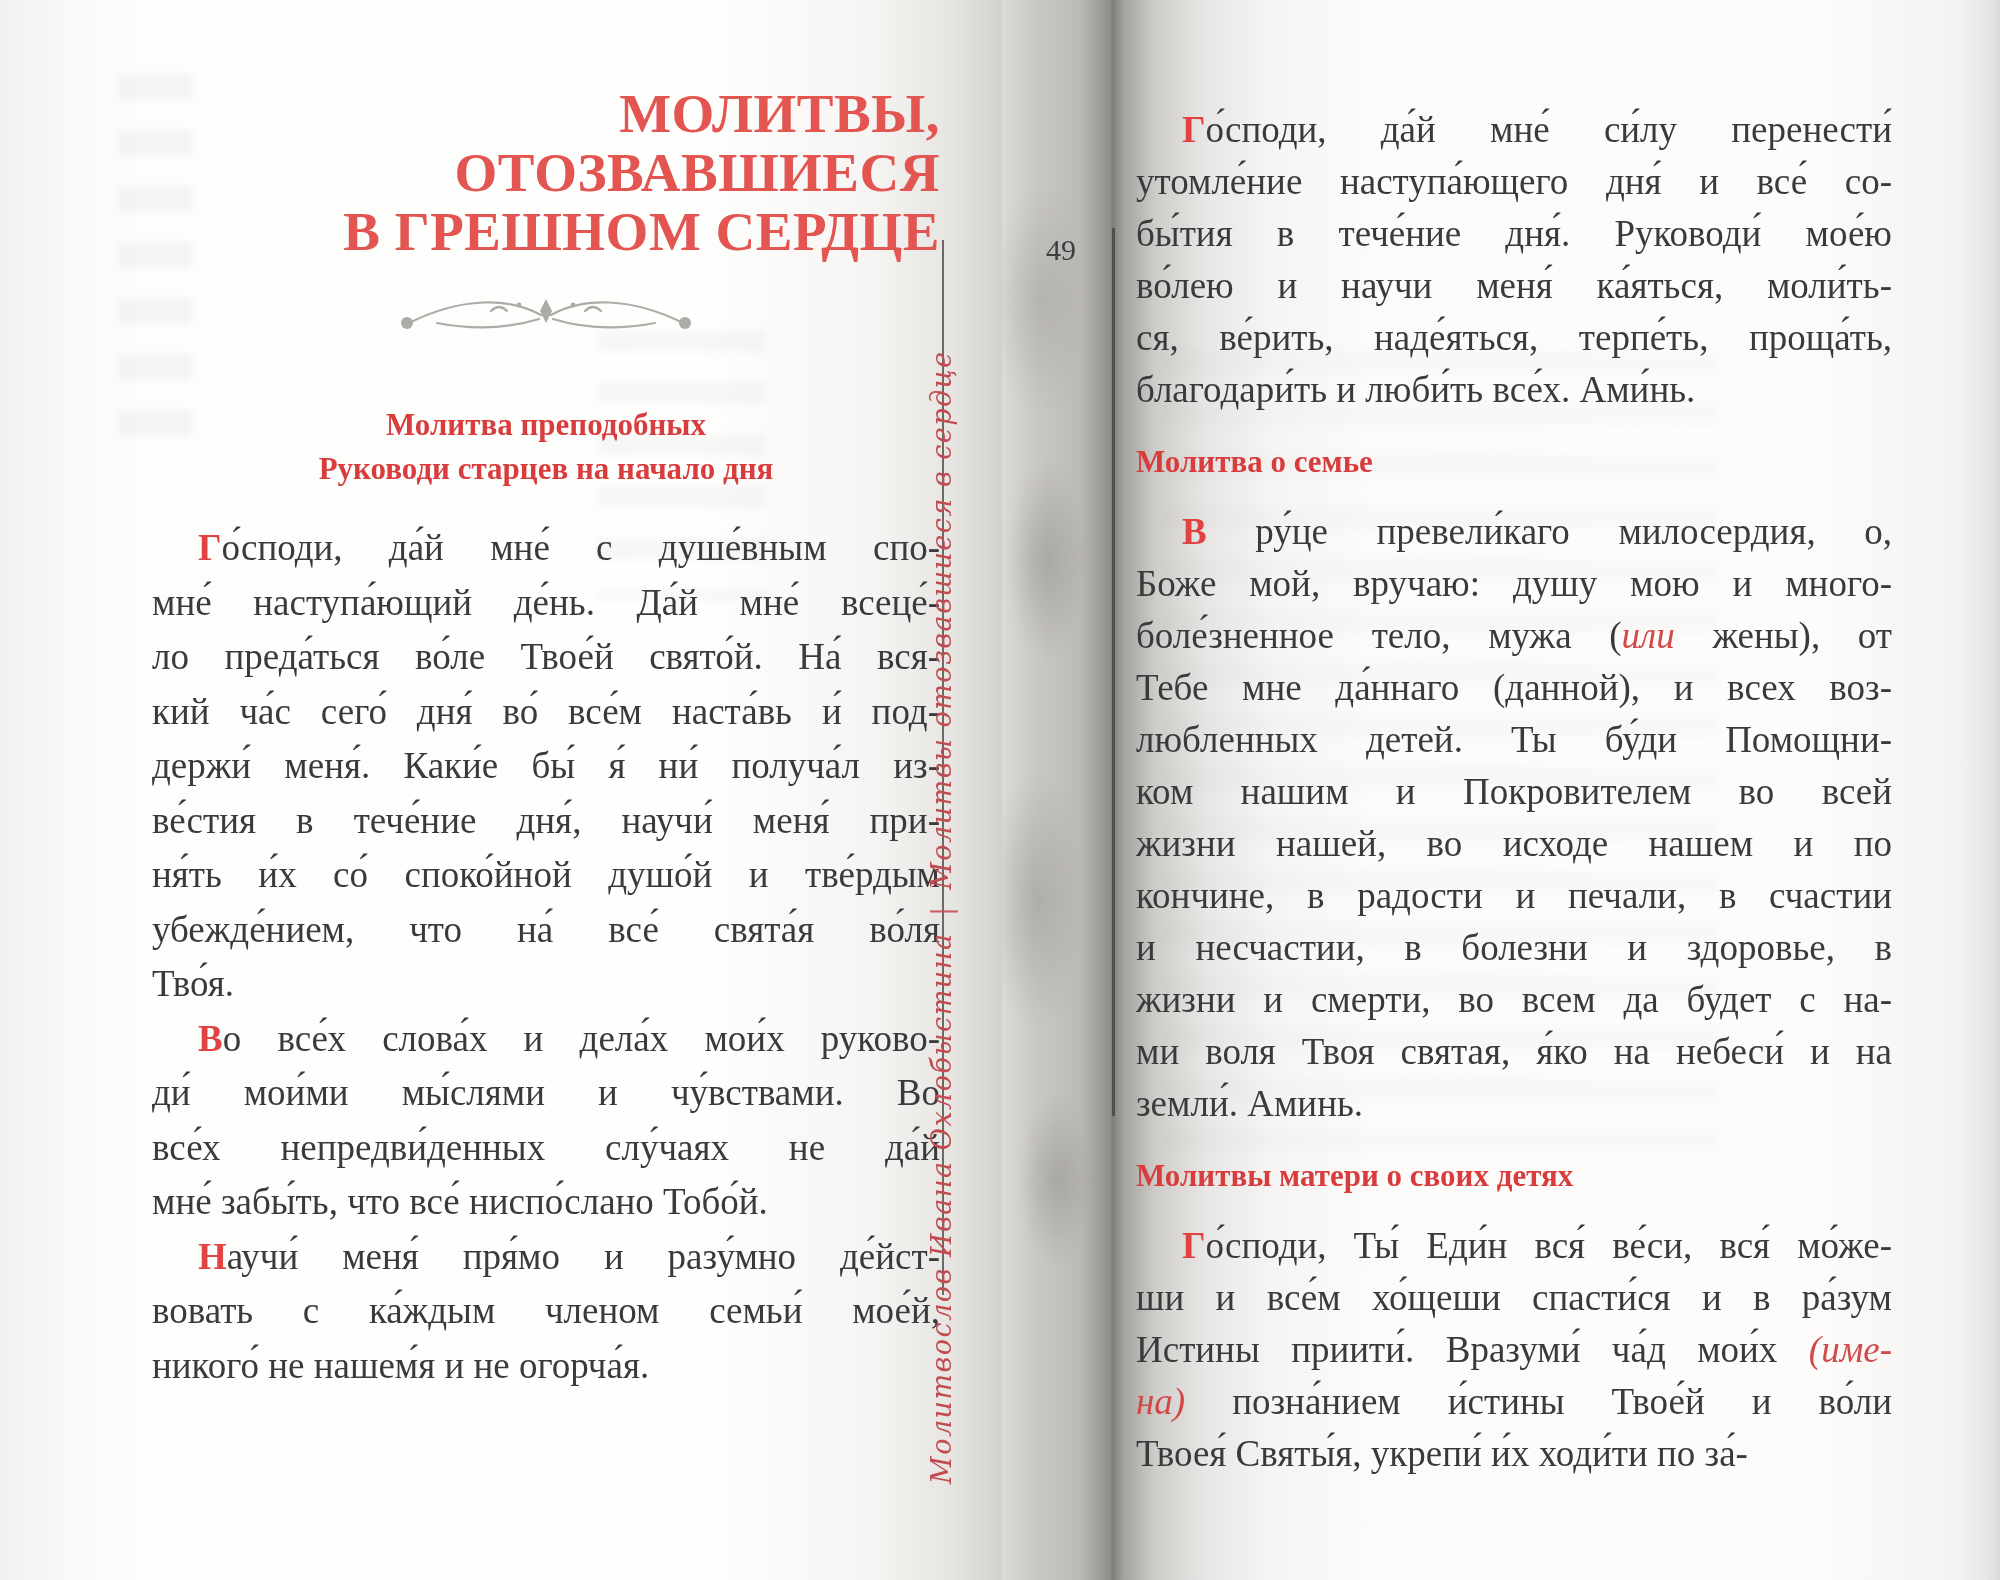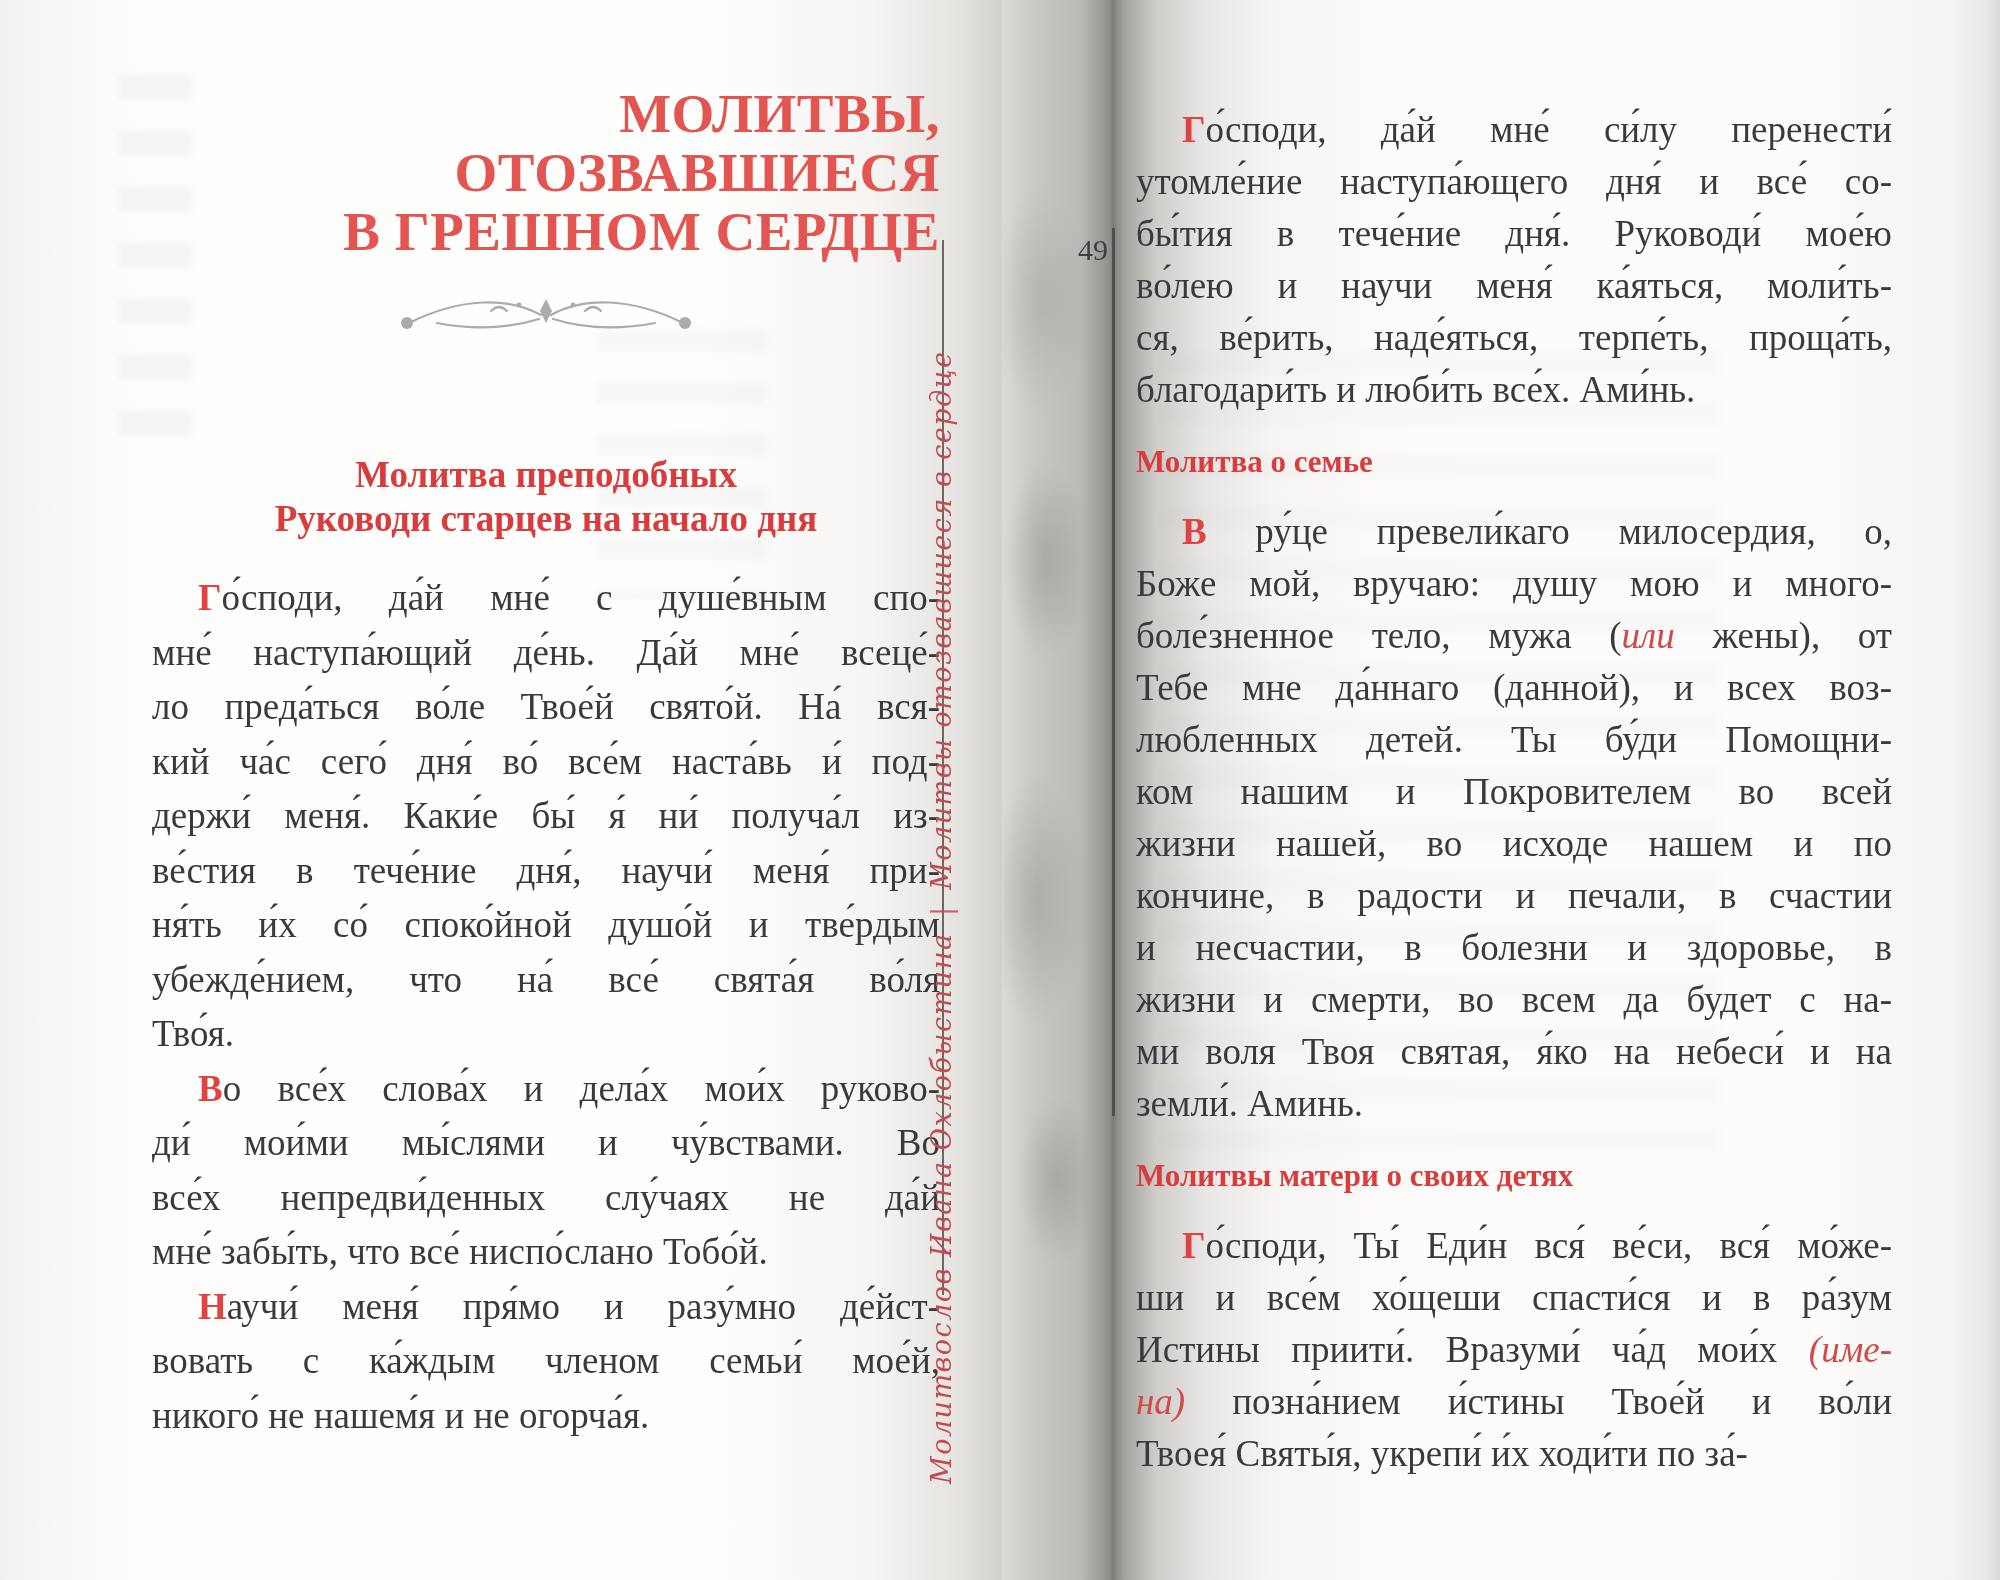--- a/index.html
+++ b/index.html
@@ -29,41 +29,41 @@
   .ghost-b{left:596px;top:330px;width:170px;height:270px;opacity:.5;
     background:repeating-linear-gradient(to bottom,rgba(130,130,135,.10) 0 22px,transparent 22px 52px);}
   .ghost-c{left:1160px;top:350px;width:560px;height:800px;opacity:.4;
     background:repeating-linear-gradient(to bottom,rgba(120,120,125,.06) 0 24px,transparent 24px 52px);}
 
   
   .left-content{position:absolute;left:152px;top:84px;width:788px;}
   .main-title{ text-align:right;color:var(--title-red,#e25551);
     font-size:55px;line-height:59px;letter-spacing:.5px;font-weight:700;}
   .ornament-wrap{text-align:center;margin-top:28px;height:58px;}
-  .subtitle{margin-top:106px;text-align:center;color:var(--heading-red,#d83c3c);
-    font-weight:bold;font-size:37px;line-height:44px;}
+  .subtitle{margin-top:56px;text-align:center;color:var(--heading-red,#d83c3c);
+    font-weight:bold;font-size:31px;line-height:44px;}
 
   
   .body-block{color:var(--body-text,#3a3a3c);}
   .body-left{margin-top:30px;}
   .body-left .line{font-size:37px;line-height:54.5px;}
   .right-content{position:absolute;left:1136px;top:104px;width:756px;}
   .body-right .line{font-size:37px;line-height:52px;}
   .line{text-align:justify;text-align-last:justify;white-space:normal;}
   .line.first{text-indent:46px;}
   .line.last{text-align-last:auto;}
   .dropcap{color:var(--dropcap-red,#e04341);font-weight:bold;}
   .red-i{color:var(--inline-red,#d04a4a);font-style:italic;}
   .rheading{text-align:left;color:var(--heading-red,#d83c3c);font-weight:bold;
     font-size:31px;line-height:40px;margin:26px 0 24px;}
 
   
   .rule-l{position:absolute;left:942px;top:240px;width:2px;height:1055px;background:#6a6966;}
   .rule-r{position:absolute;left:1112px;top:228px;width:3px;height:888px;background:#504f4d;}
-  .page-num{position:absolute;left:1078px;top:233px;font-size:30px;color:#3f3f41;}
+  .page-num{position:absolute;left:1046px;top:233px;font-size:30px;color:#3f3f41;}
   .spine-script{position:absolute;left:926px;top:252px;width:84px;height:1232px;
     writing-mode:vertical-rl;transform:rotate(180deg);
     font-family:"DejaVu Serif","Liberation Serif",serif;font-style:italic;
     font-size:27px;letter-spacing:1.5px;color:var(--script-red,#c14b50);}
   .spine-sep{margin:16px 0;opacity:.85;}
   svg.flourish{display:inline-block;}
 </style>
 </head>
 <body>
 

